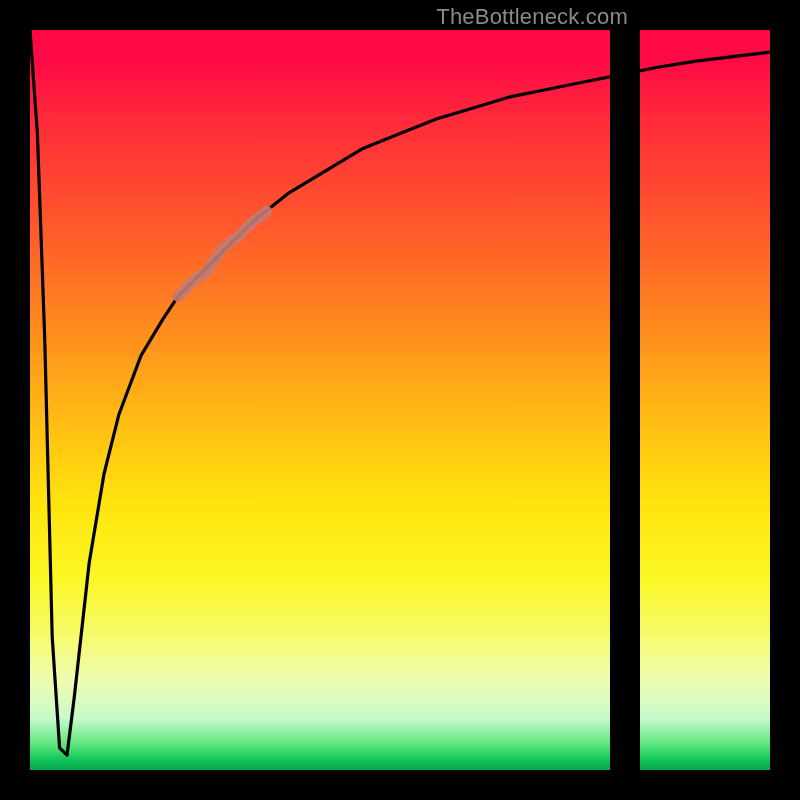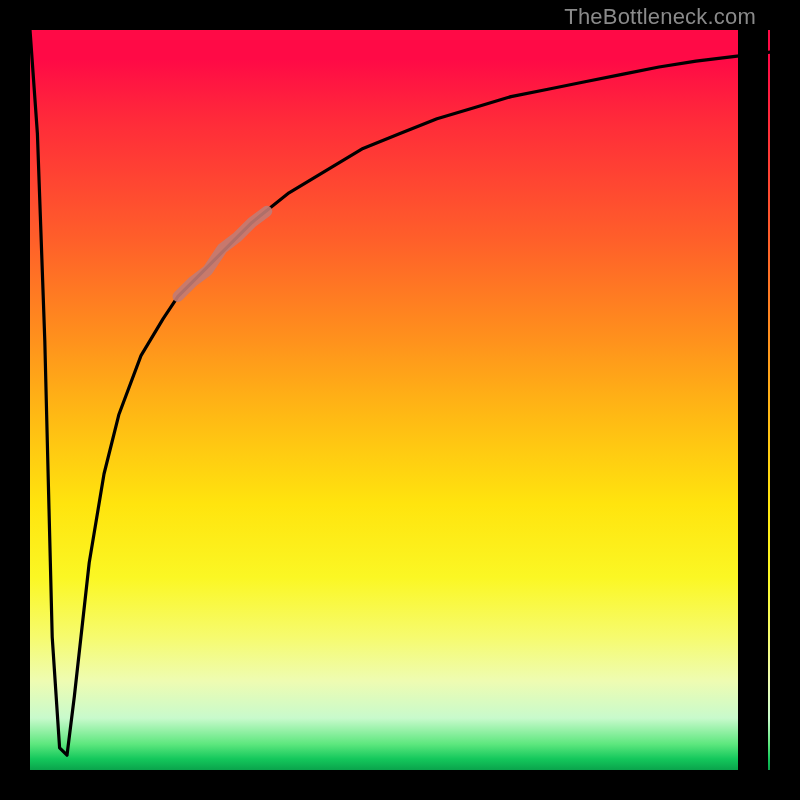--- a/index.html
+++ b/index.html
@@ -6,21 +6,21 @@
     margin: 0;
     padding: 0;
     width: 800px;
     height: 800px;
     overflow: hidden;
     font-family: Arial, Helvetica, sans-serif;
     background: #000;
   }
   .stage {
     position: relative;
-    width: 768px;
+    width: 640px;
     height: 800px;
     text-align: center;
   }
   .frame-black {
     position: absolute;
     background: #000;
     z-index: 3;
   }
   .frame-top    { left: 0; top: 0; width: 800px; height: 30px; }
   .frame-bottom { left: 0; bottom: 0; width: 800px; height: 30px; }

